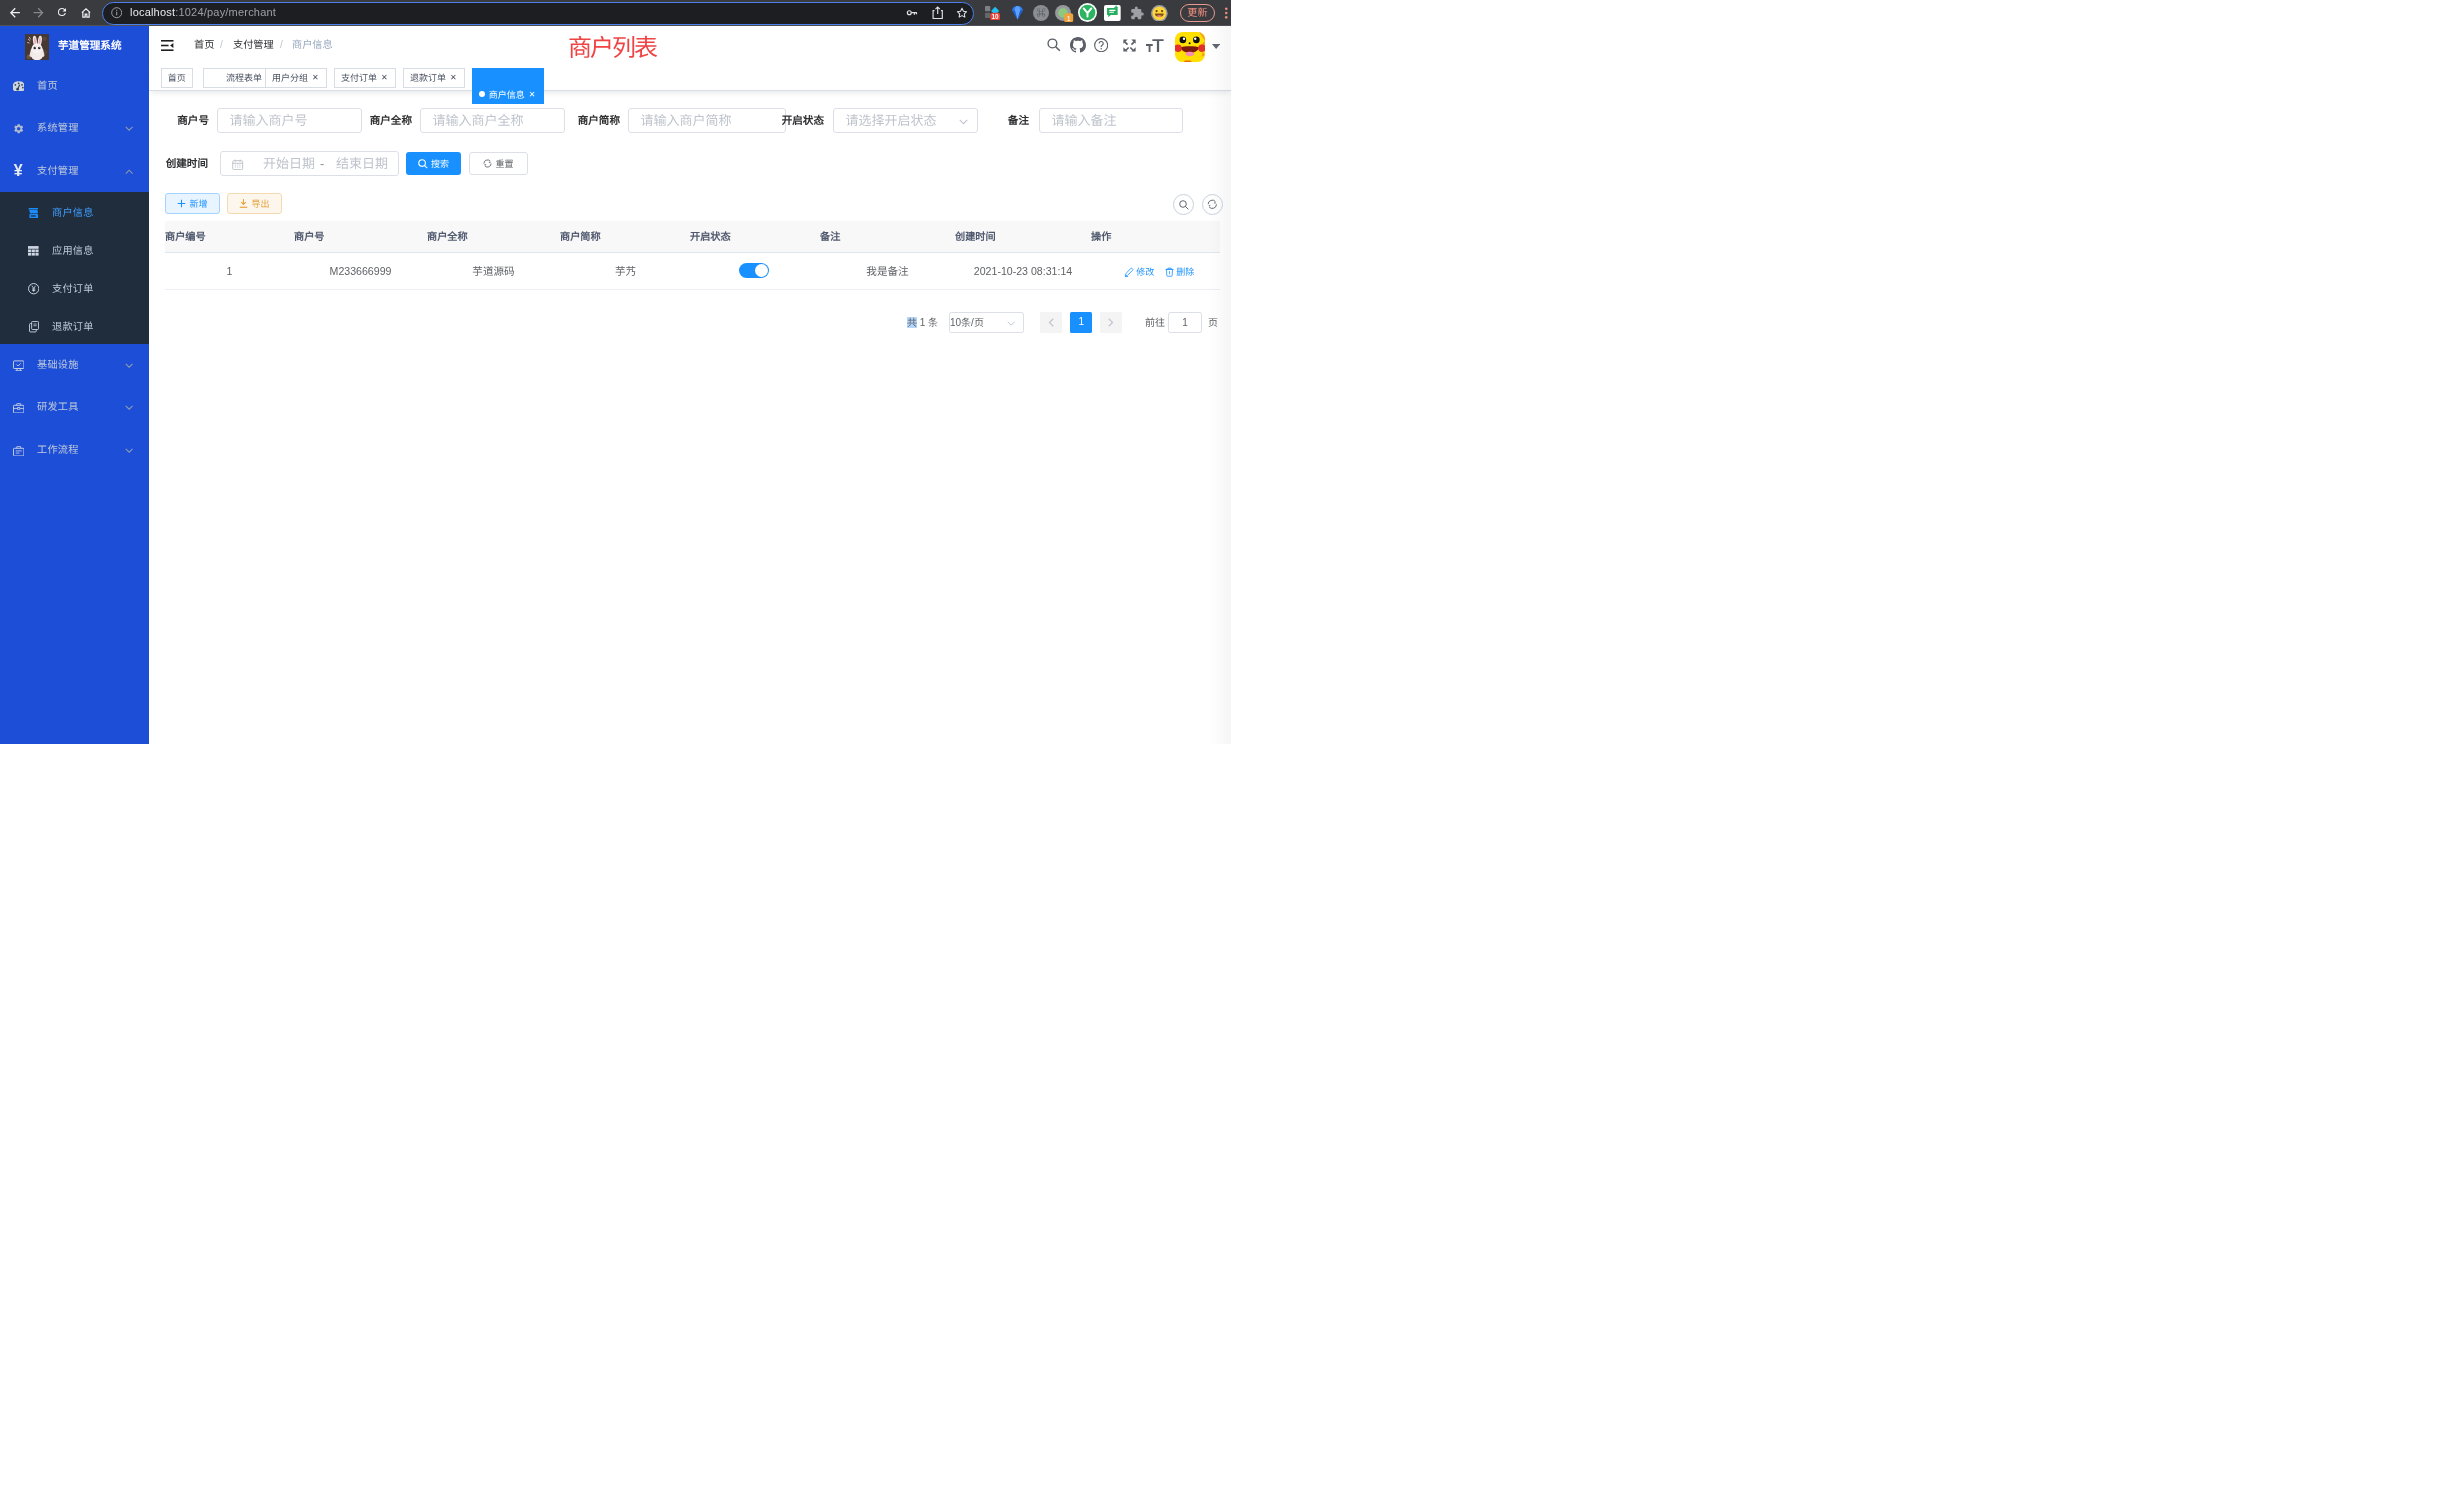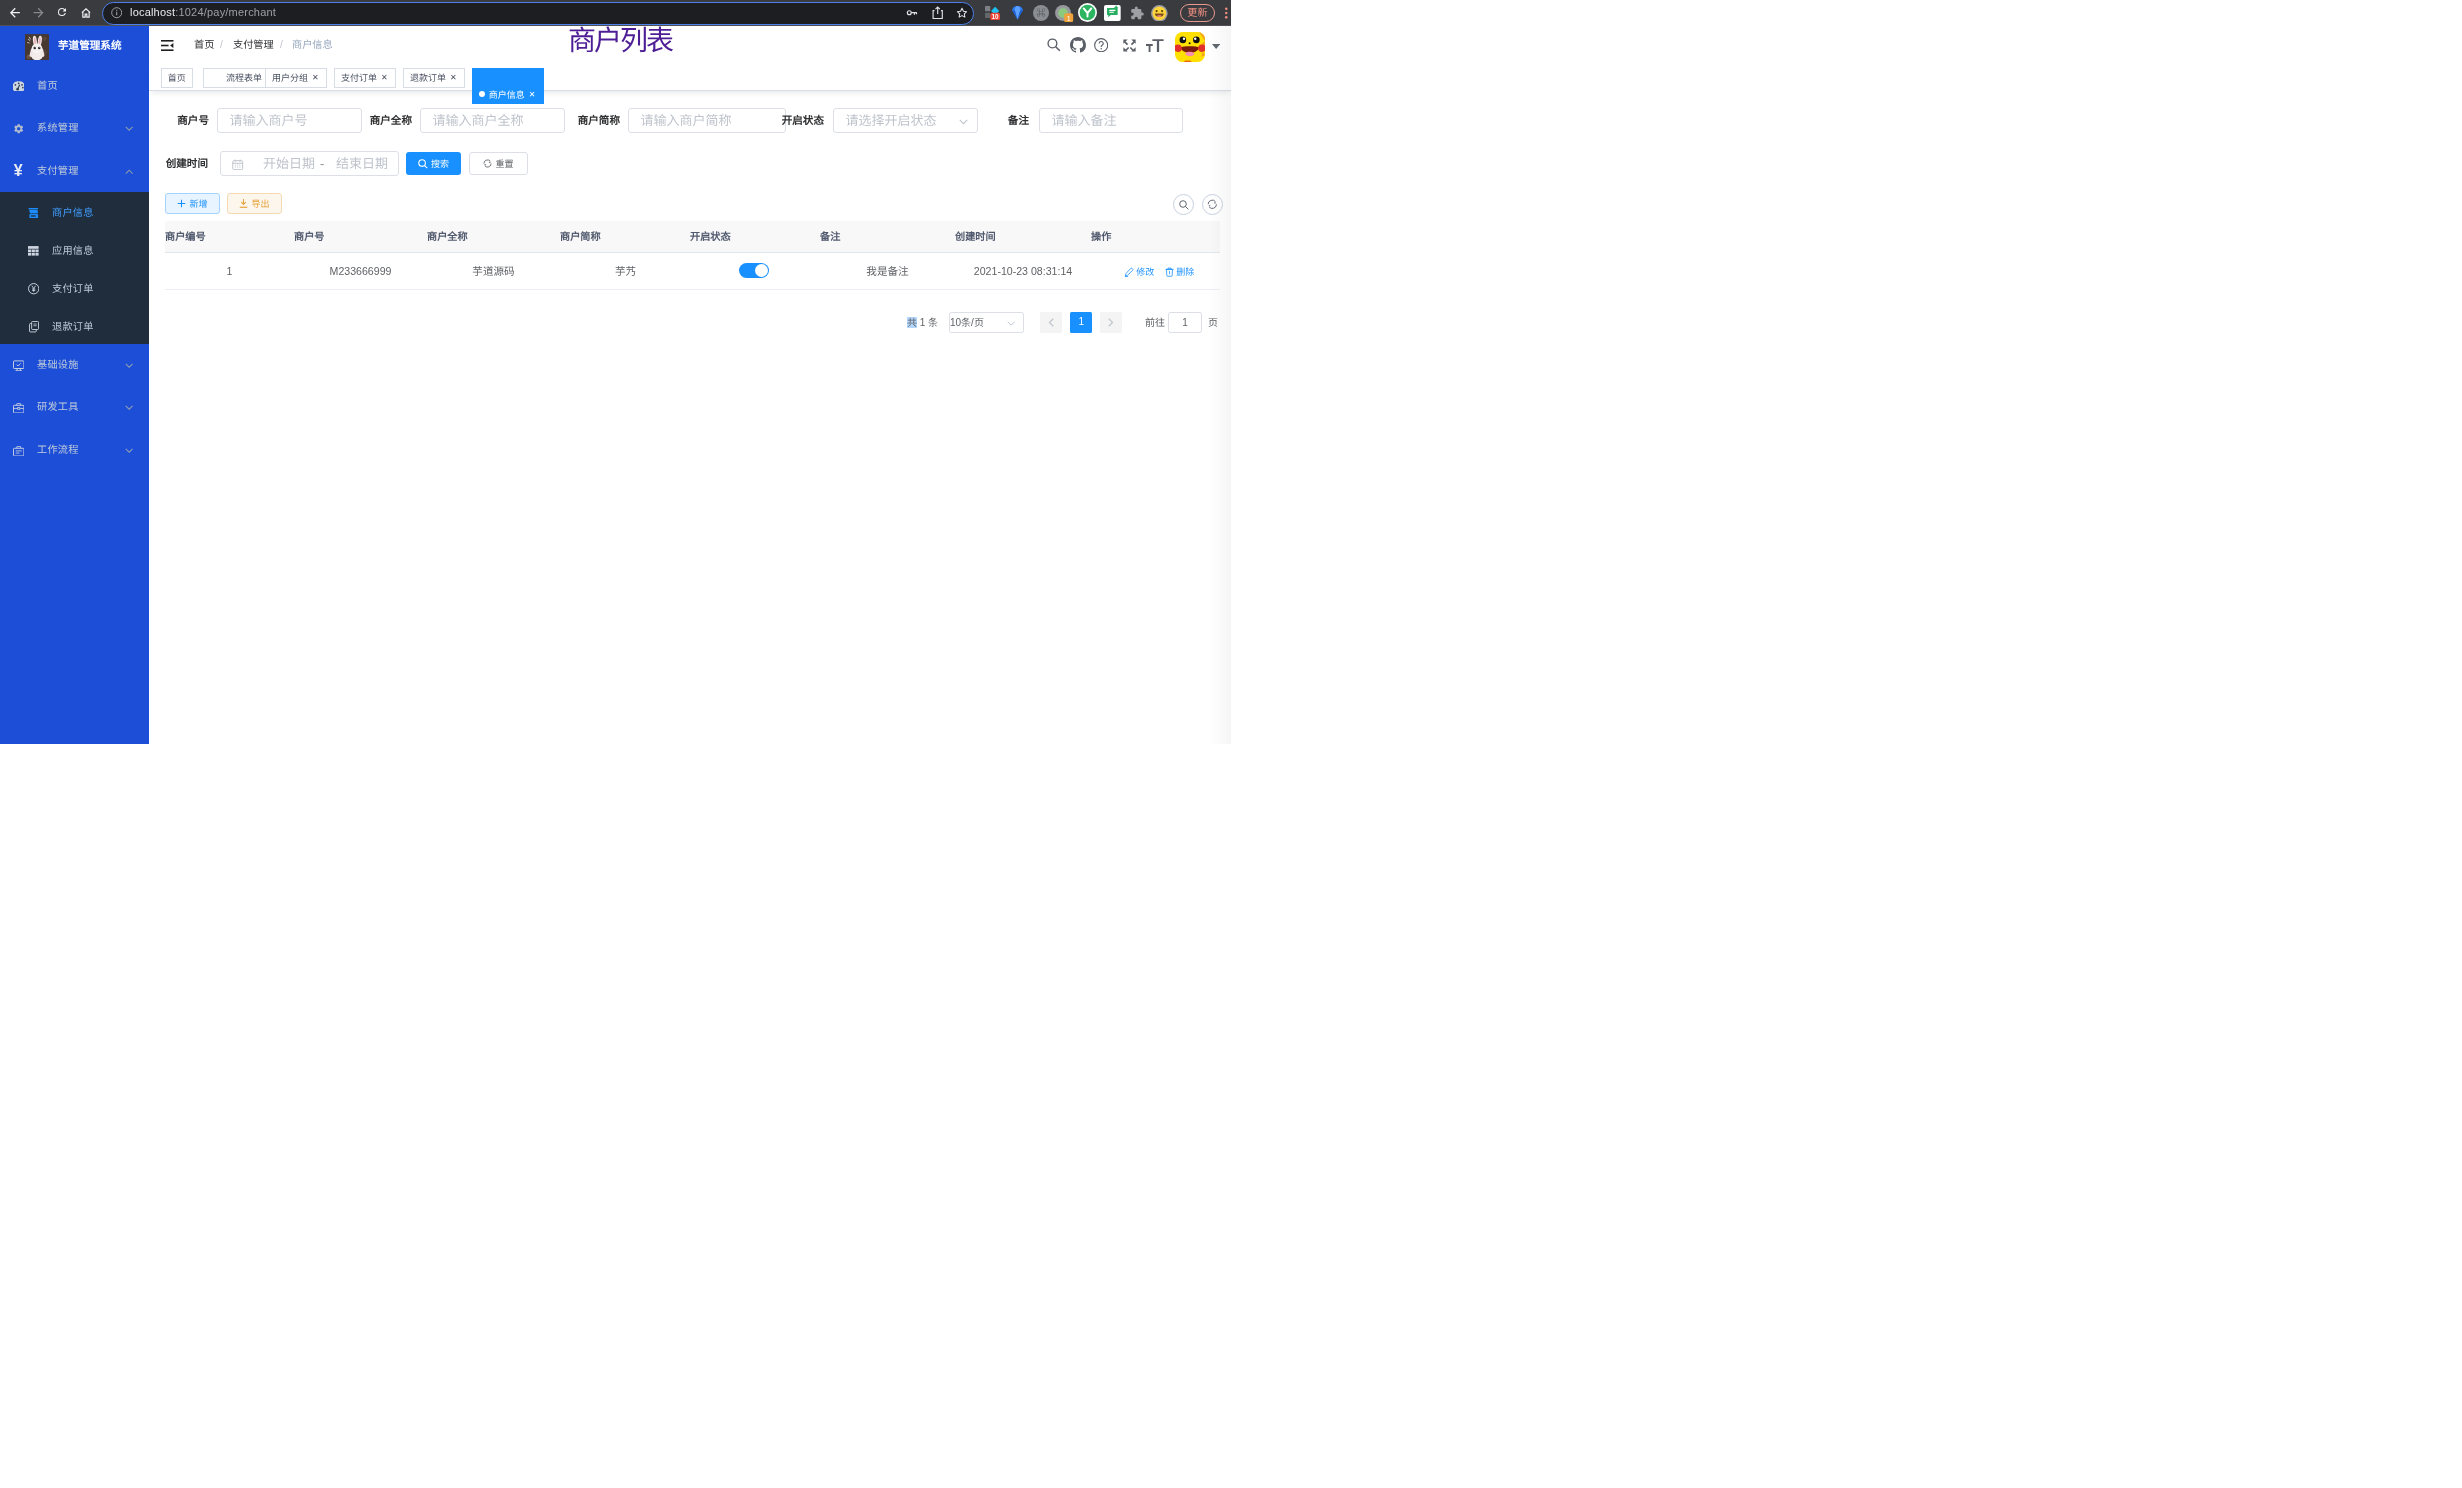--- a/index.html
+++ b/index.html
@@ -26,21 +26,21 @@
 
 #navbar{position:absolute;left:149px;top:26px;width:1082px;height:38px;background:#fff;box-shadow:0 0.8px 3px rgba(0,21,41,.08)}
 .bc{position:absolute;top:0;height:38px;line-height:38px;font-size:10.2px}
 
 #tags{position:absolute;left:149px;top:64px;width:1082px;height:27px;background:#fff;border-bottom:0.8px solid #d8dce5;box-shadow:0 3px 5.3px -1.5px rgba(0,21,41,.09)}
 .tag{position:absolute;top:3.8px;height:20px;line-height:18px;border:0.8px solid #d8dce5;background:#fff;color:#495060;font-size:9px;white-space:nowrap}
 .tag .x{display:inline-block;width:10px;text-align:center;font-size:8px;margin-left:2.3px;position:relative;top:-0.4px}
 .tag.on{background:#1890ff;border-color:#1890ff;color:#fff}
 .tag.on .dot{display:inline-block;width:6px;height:6px;border-radius:50%;background:#fff;margin-right:3.8px;position:relative;top:-0.8px}
 
-#rednote{position:absolute;left:568px;top:18px;font-size:28px;color:#4c1d95;letter-spacing:-2px;font-weight:400}
+#rednote{position:absolute;left:568px;top:28px;font-size:24px;color:#ef4444;letter-spacing:-2px;font-weight:400}
 
 .flabel{position:absolute;height:25px;line-height:25px;font-size:10.6px;font-weight:bold;color:#303133;text-align:right}
 .finput{position:absolute;height:25px;border:0.8px solid #dcdfe6;border-radius:3px;background:#fff}
 .finput .ph{position:absolute;left:11.4px;top:0;height:23.5px;line-height:23.5px;font-size:13px;color:#bfc4cc;white-space:nowrap}
 
 .btn{position:absolute;border-radius:3px;font-size:9px;display:flex;align-items:center;justify-content:center;white-space:nowrap}
 #btnsearch{left:406px;top:152px;width:55px;height:23px;background:#1890ff;color:#fff}
 #btnreset{left:469px;top:152px;width:59px;height:23px;background:#fff;border:0.8px solid #dcdfe6;color:#606266}
 #btnadd{left:165px;top:193px;width:55px;height:21px;background:#e8f4ff;border:0.8px solid #a3d3ff;color:#1890ff}
 #btnexp{left:227px;top:193px;width:55px;height:21px;background:#fdf6ec;border:0.8px solid #f5dab1;color:#e6a23c}

